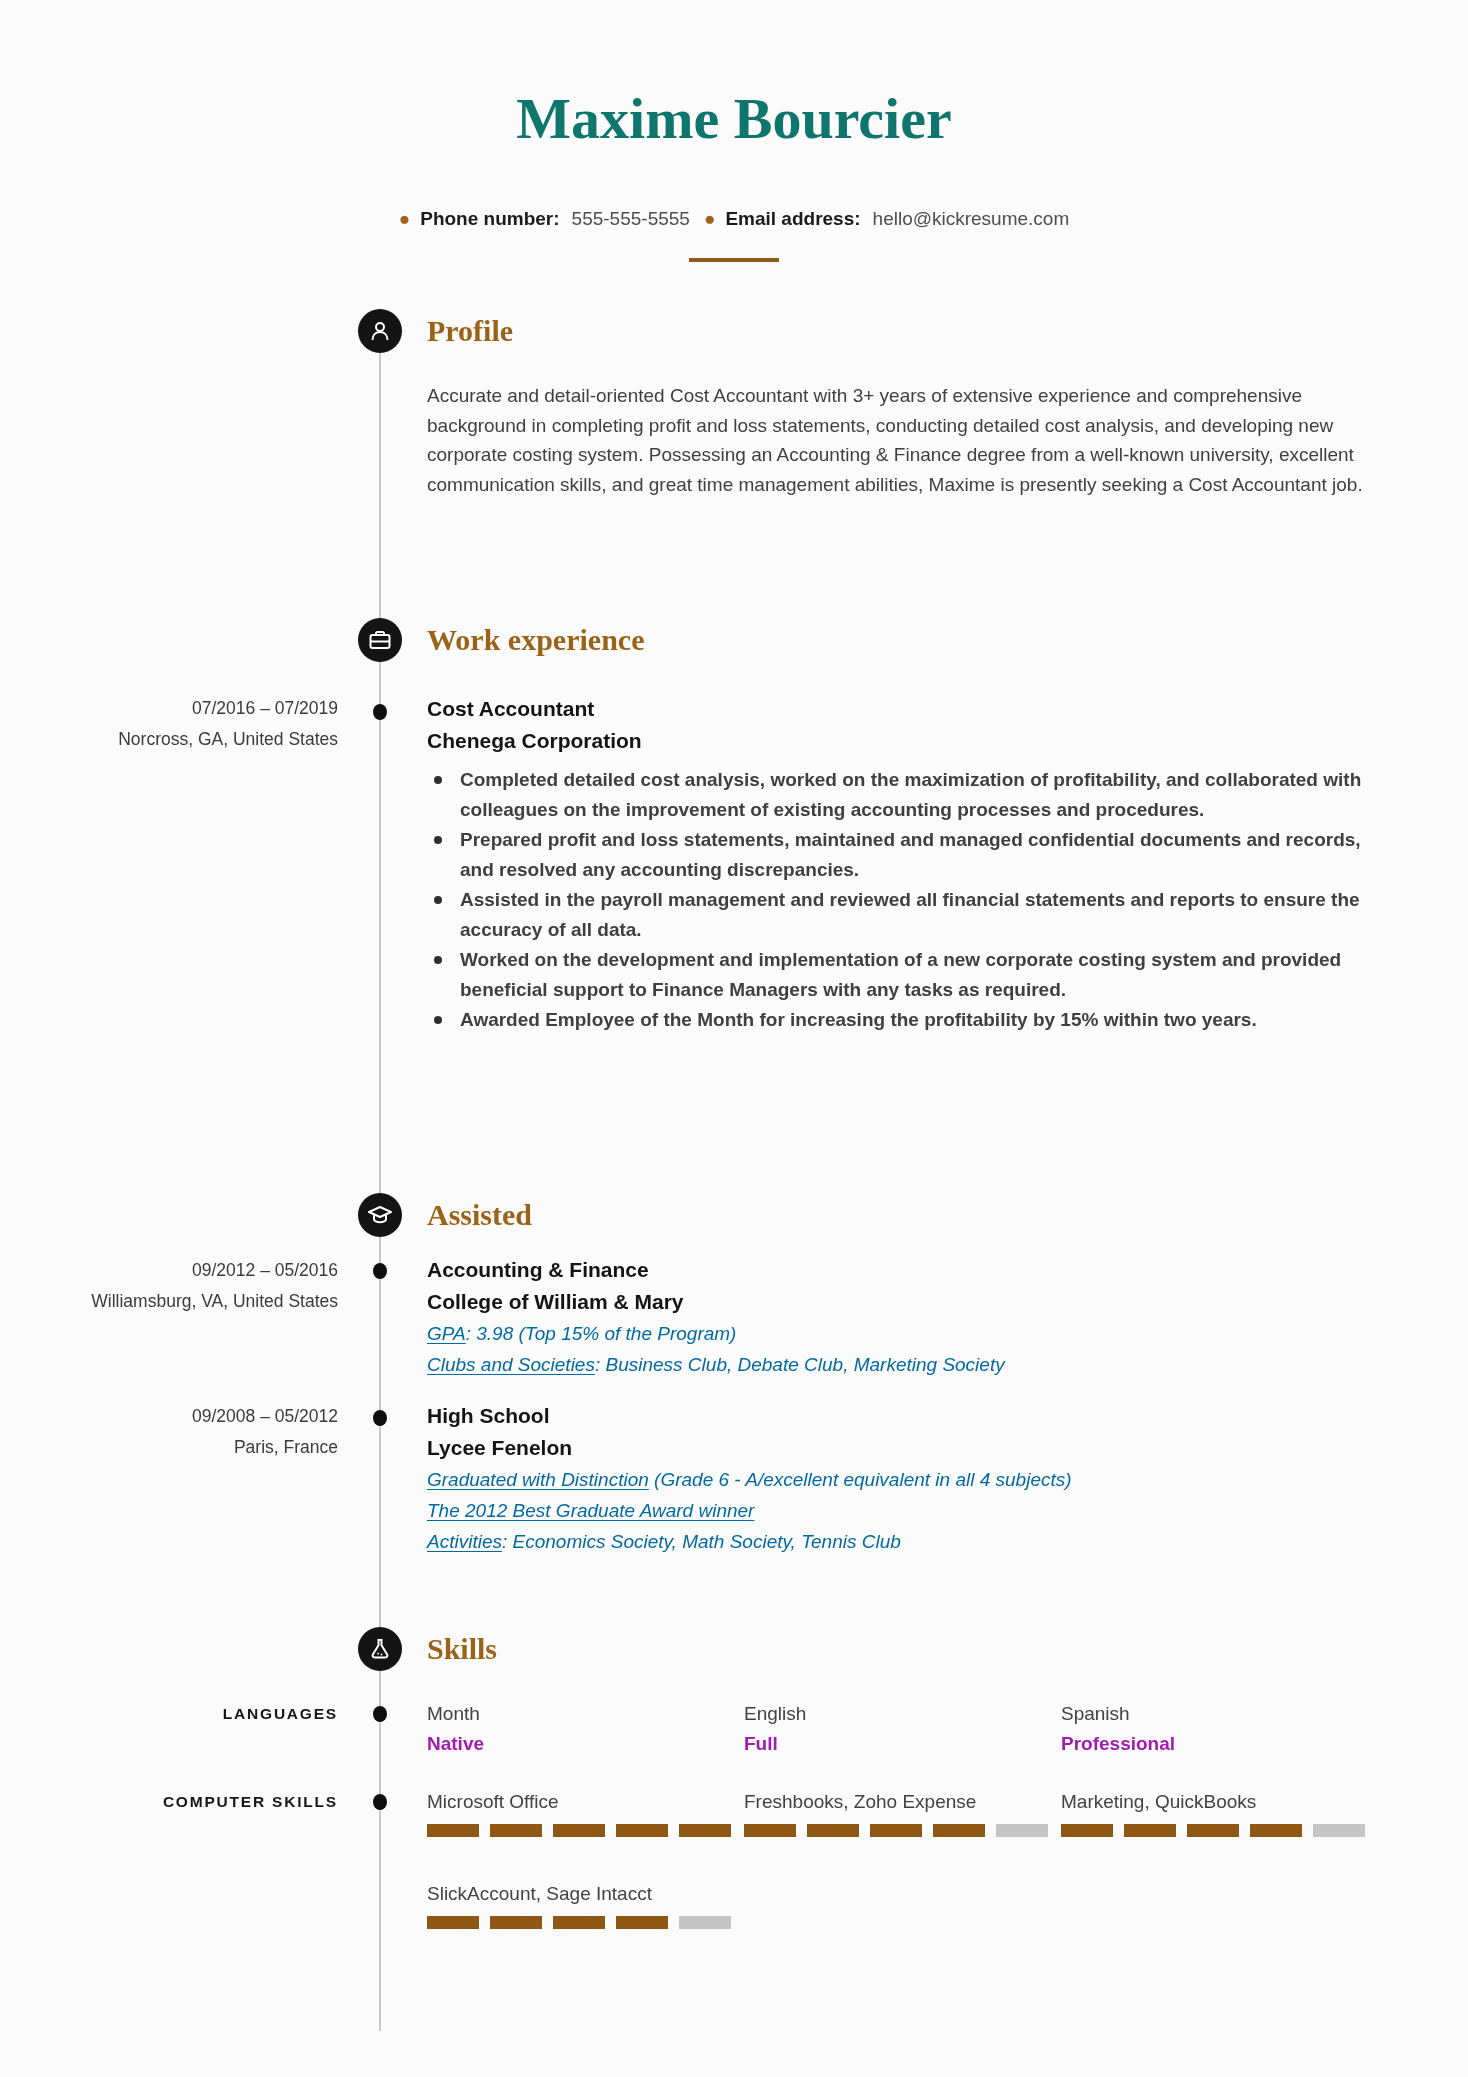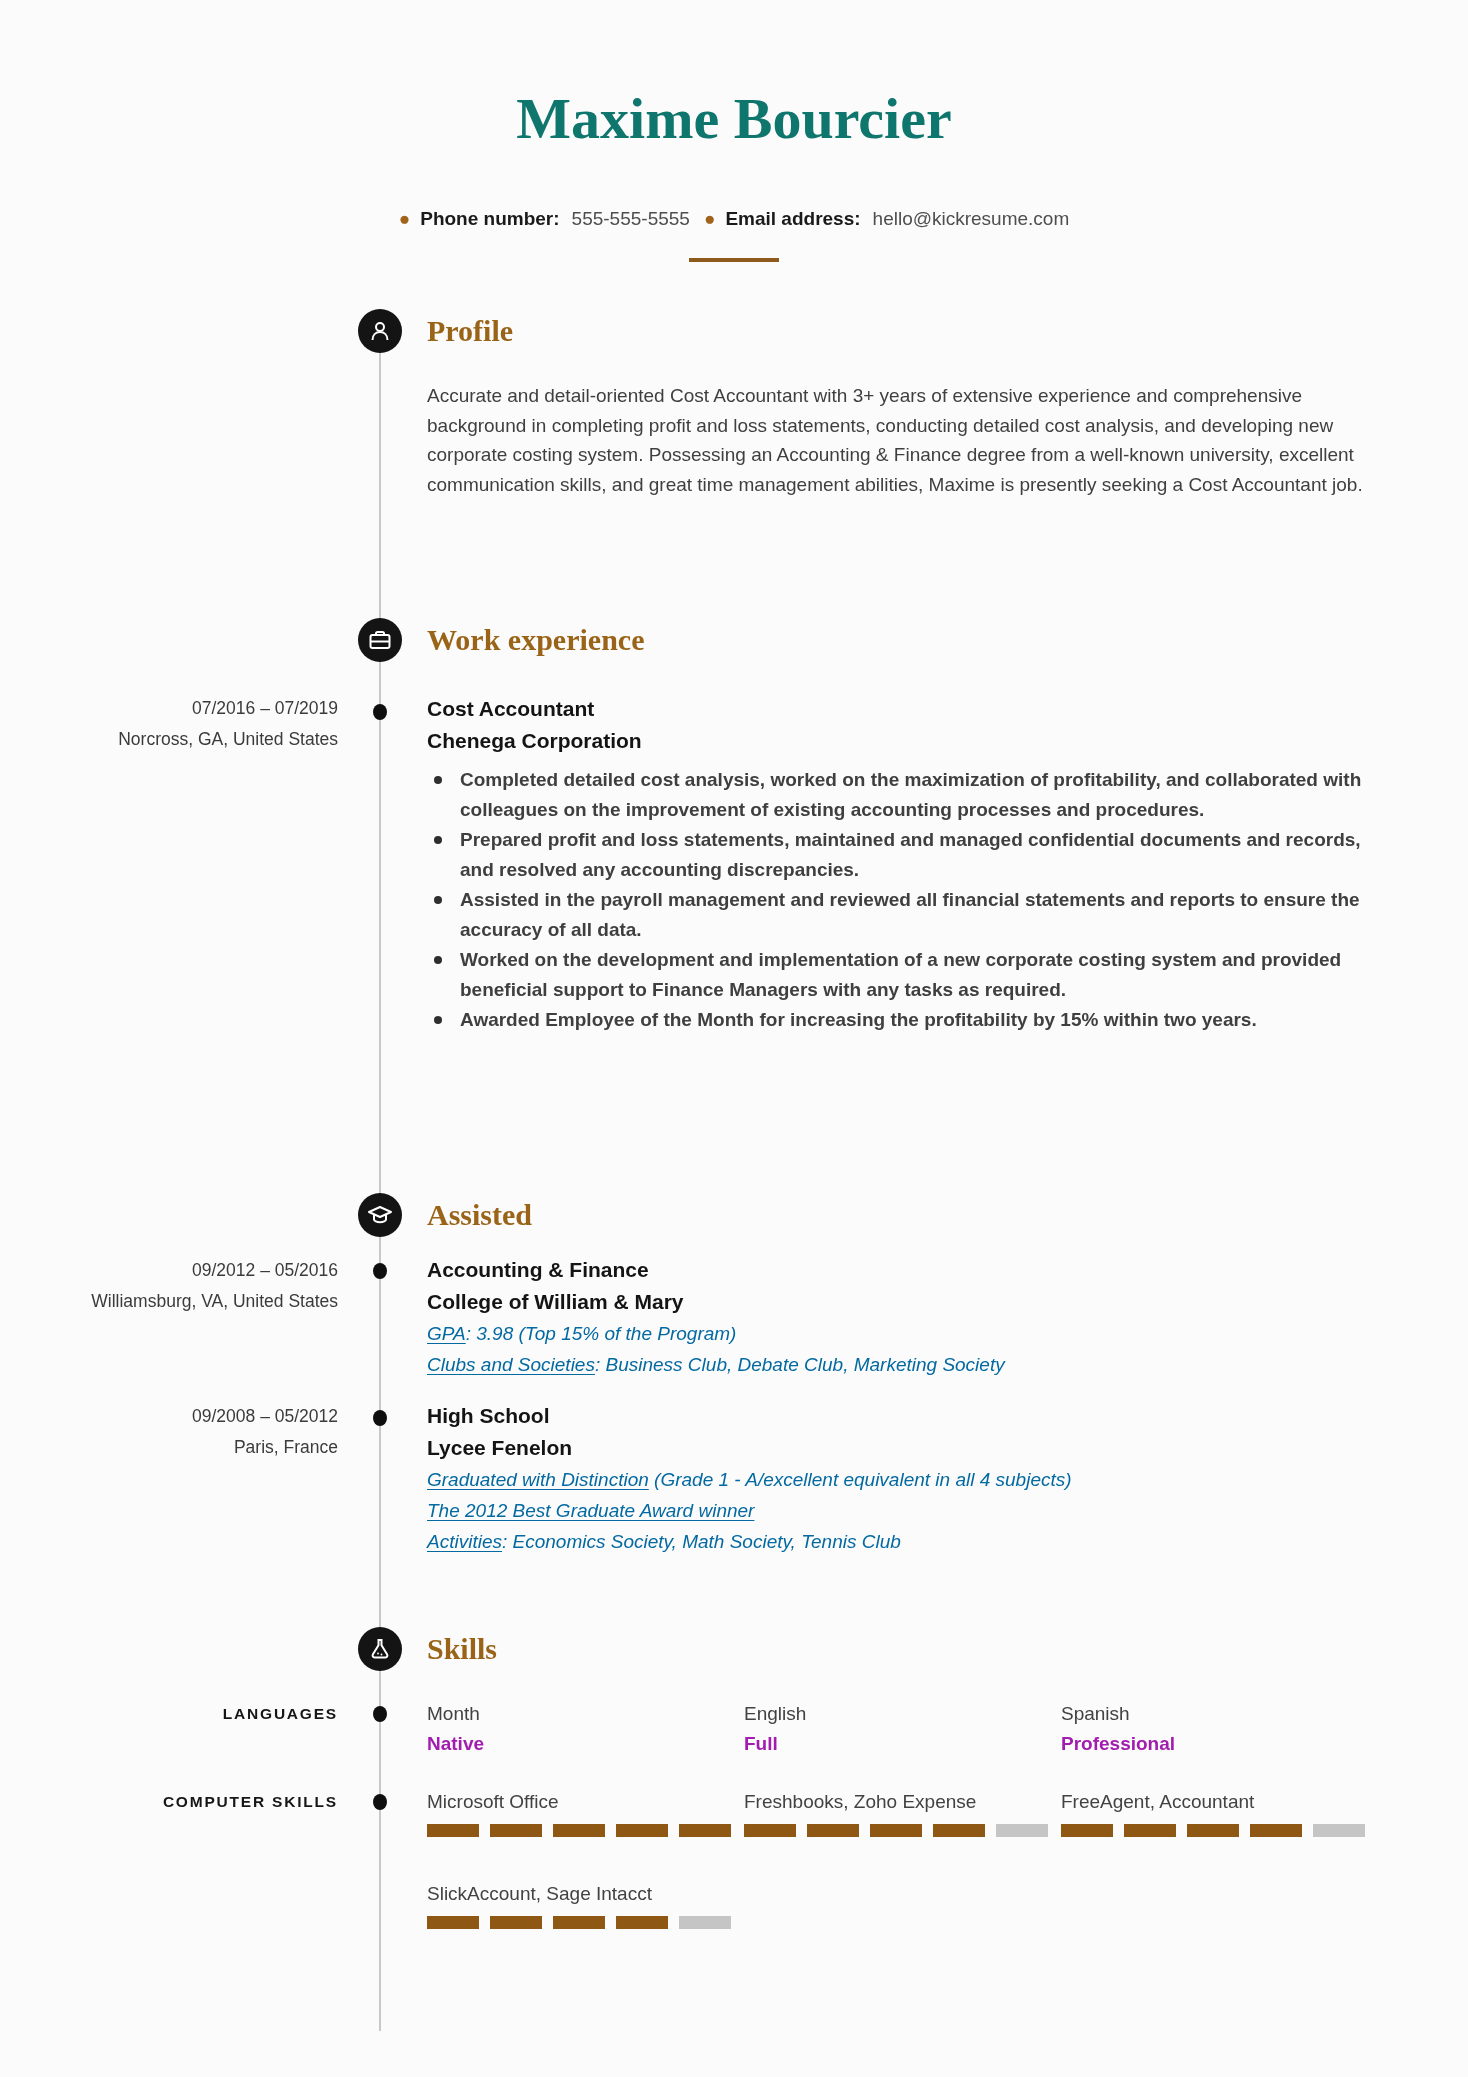--- a/index.html
+++ b/index.html
@@ -152,21 +152,21 @@
   </div>
 
   <div class="tl-dot" style="top:1410px"></div>
   <div class="side" style="top:1401px">
     <div>09/2008 – 05/2012</div>
     <div>Paris, France</div>
   </div>
   <div class="content" style="top:1400px">
     <div class="item-title">High School</div>
     <div class="item-title">Lycee Fenelon</div>
-    <div class="edu-line"><span class="edu-link">Graduated with Distinction</span><span> (Grade 1 - A/excellent equivalent in all 4 subjects)</span></div>
+    <div class="edu-line"><span class="edu-link">Graduated with Distinction</span><span> (Grade 6 - A/excellent equivalent in all 4 subjects)</span></div>
     <div class="edu-line"><span class="edu-link">The 2012 Best Graduate Award winner</span><span></span></div>
     <div class="edu-line"><span class="edu-link">Activities</span><span>: Economics Society, Math Society, Tennis Club</span></div>
   </div>
 
   <div class="tl-icon" style="top:1627px">
     <span>
       <svg width="26" height="26" viewBox="0 0 26 26" fill="none" stroke="#ffffff" stroke-width="2" stroke-linejoin="round">
         <path d="M10.5 4h5M11.5 4v5.2L5.8 18.6A2 2 0 0 0 7.5 21.5h11a2 2 0 0 0 1.7-2.9L14.5 9.2V4"></path>
         <circle cx="11" cy="17.5" r="0.9" fill="#ffffff" stroke="none"></circle>
         <circle cx="14.5" cy="18.5" r="0.9" fill="#ffffff" stroke="none"></circle>
@@ -210,21 +210,21 @@
   </div>
   <div class="skillbar" style="left:744px; top:1824px">
       <span class="seg filled"></span>
       <span class="seg filled"></span>
       <span class="seg filled"></span>
       <span class="seg filled"></span>
       <span class="seg empty"></span>
     </div>
 
   <div class="skill-col" style="left:1061px; top:1787px">
-    <div class="comp-name">FreeAgent, Accountant</div>
+    <div class="comp-name">Marketing, QuickBooks</div>
   </div>
   <div class="skillbar" style="left:1061px; top:1824px">
       <span class="seg filled"></span>
       <span class="seg filled"></span>
       <span class="seg filled"></span>
       <span class="seg filled"></span>
       <span class="seg empty"></span>
     </div>
 
   <div class="skill-col" style="left:427px; top:1879px">

